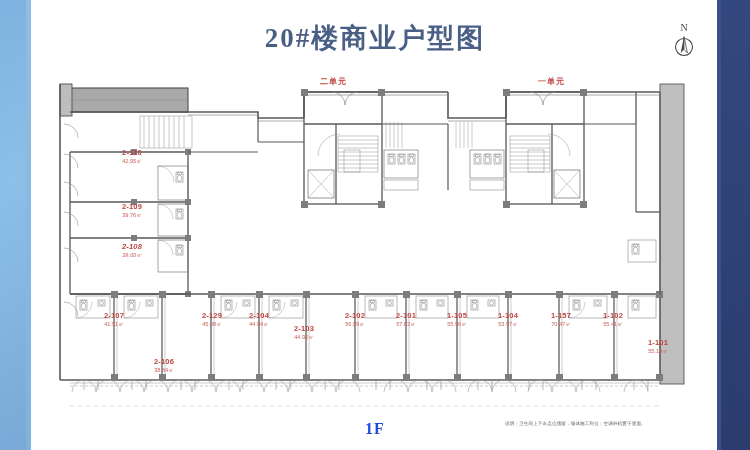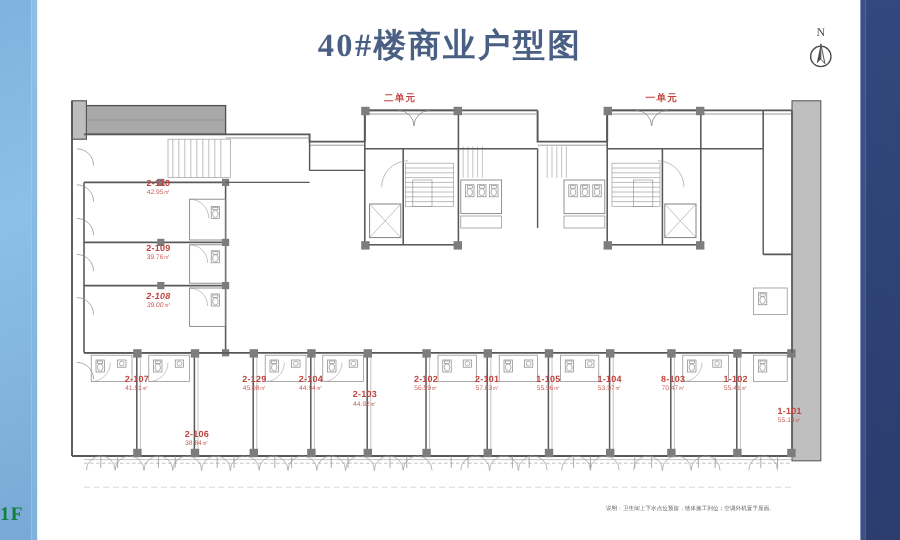--- a/index.html
+++ b/index.html
@@ -59,41 +59,41 @@
   }
   .unit-label .code{font-size:7.5px;font-weight:700;letter-spacing:.2px;display:block;}
   .unit-label .area{font-size:5.6px;display:block;margin-top:1px;color:#c9605c;}
 
   .entry-label{
     position:absolute;color:#c0443f;font-size:8px;font-weight:700;
     letter-spacing:1px;white-space:nowrap;margin-left:16px;
   }
 
   .floor-tag{
-    position:absolute;left:0;right:0;top:420px;text-align:left;
+    position:absolute;left:0;right:0;top:420px;text-align:center;
     font-family:"Liberation Serif",serif;
-    font-size:16px;font-weight:700;color:#15803d;letter-spacing:1px;
+    font-size:16px;font-weight:700;color:#1d4ed8;letter-spacing:1px;
   }
   .note{
     position:absolute;left:505px;top:421px;width:205px;
     font-size:4.6px;color:#5a5a5a;letter-spacing:.1px;
     text-align:left;line-height:1.5;
   }
 </style>
 </head>
 <body>
 
 <div id="page">
 
   <div class="edge-left"></div>
   <div class="edge-left-thin"></div>
   <div class="edge-right"></div>
   <div class="edge-right-thin"></div>
 
-  <div class="title">40#楼商业户型图</div>
+  <div class="title">20#楼商业户型图</div>
 
   <div class="compass">
     <span class="n">N</span>
     <svg width="26" height="26" viewBox="0 0 26 26">
       <circle cx="13" cy="14" r="8.5" fill="none" stroke="#4a4a4a" stroke-width="1.1"></circle>
       <polygon points="13,3.5 9.6,20 13,16.4" fill="#4a4a4a"></polygon>
       <polygon points="13,3.5 16.4,20 13,16.4" fill="#ffffff" stroke="#4a4a4a" stroke-width="0.8"></polygon>
     </svg>
   </div>
 
@@ -500,21 +500,21 @@
       </div>
       <div class="unit-label" style="left: 433px; top: 311px; width: 48px;">
         <span class="code">1-105</span>
         <span class="area">55.96㎡</span>
       </div>
       <div class="unit-label" style="left: 484px; top: 311px; width: 48px;">
         <span class="code">1-104</span>
         <span class="area">53.97㎡</span>
       </div>
       <div class="unit-label" style="left: 537px; top: 311px; width: 48px;">
-        <span class="code">8-103</span>
+        <span class="code">1-157</span>
         <span class="area">70.47㎡</span>
       </div>
       <div class="unit-label" style="left: 589px; top: 311px; width: 48px;">
         <span class="code">1-102</span>
         <span class="area">55.41㎡</span>
       </div>
       <div class="unit-label" style="left: 634px; top: 311px; width: 48px; margin-top: 27px;">
         <span class="code">1-101</span>
         <span class="area">55.14㎡</span>
       </div>

